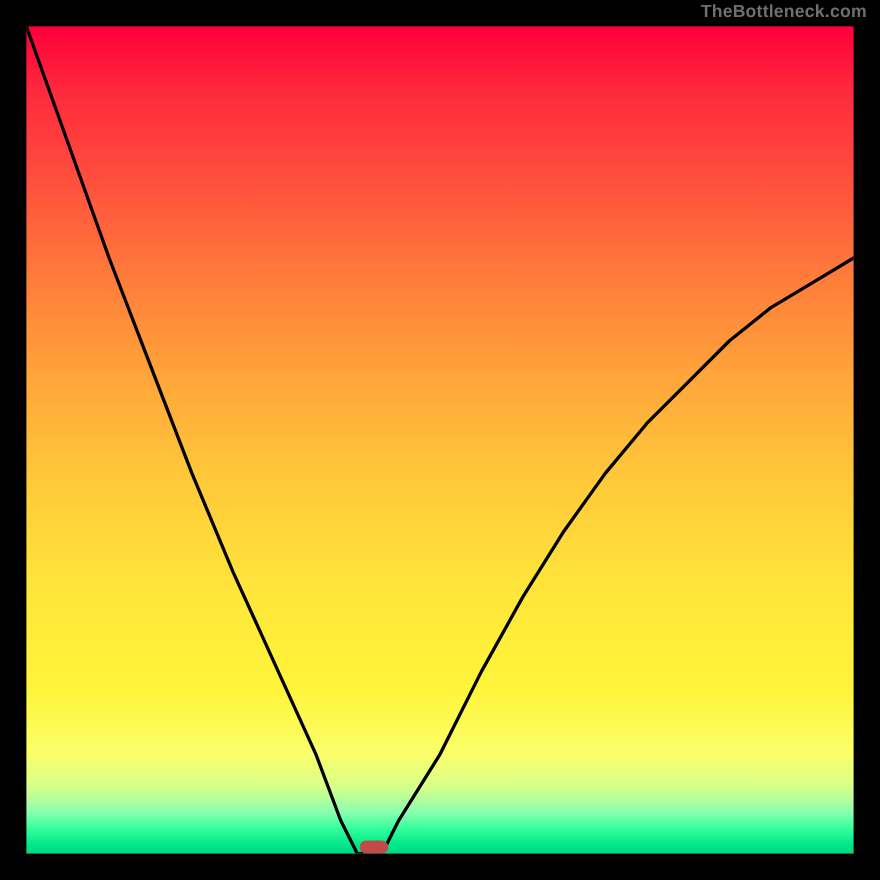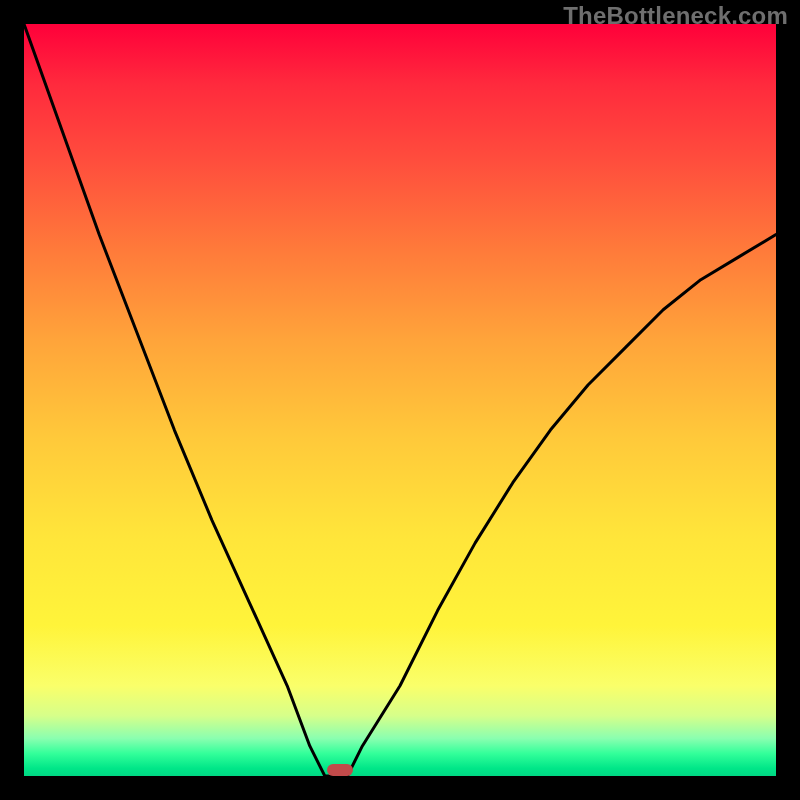--- a/index.html
+++ b/index.html
@@ -45,21 +45,21 @@
     height: 12px;
     border-radius: 6px;
     background: #c24a4a;
     transform: translate(-50%, -50%);
   }
   .watermark {
     position: absolute;
     top: 2px;
     right: 12px;
     font-family: Arial, Helvetica, sans-serif;
-    font-size: 24px;
+    font-size: 16px;
     font-weight: 600;
     color: #6f6f6f;
     letter-spacing: 0.2px;
   }
 </style>
 </head>
 <body>
 
 <div class="frame">
   <div class="watermark">TheBottleneck.com</div>

